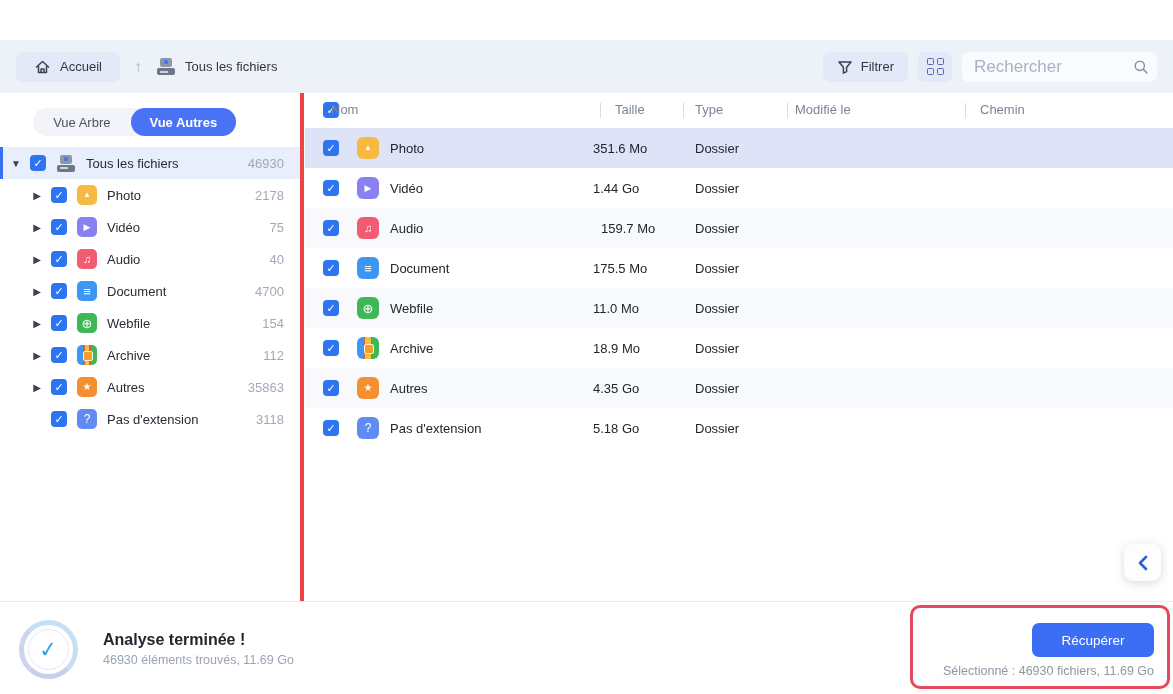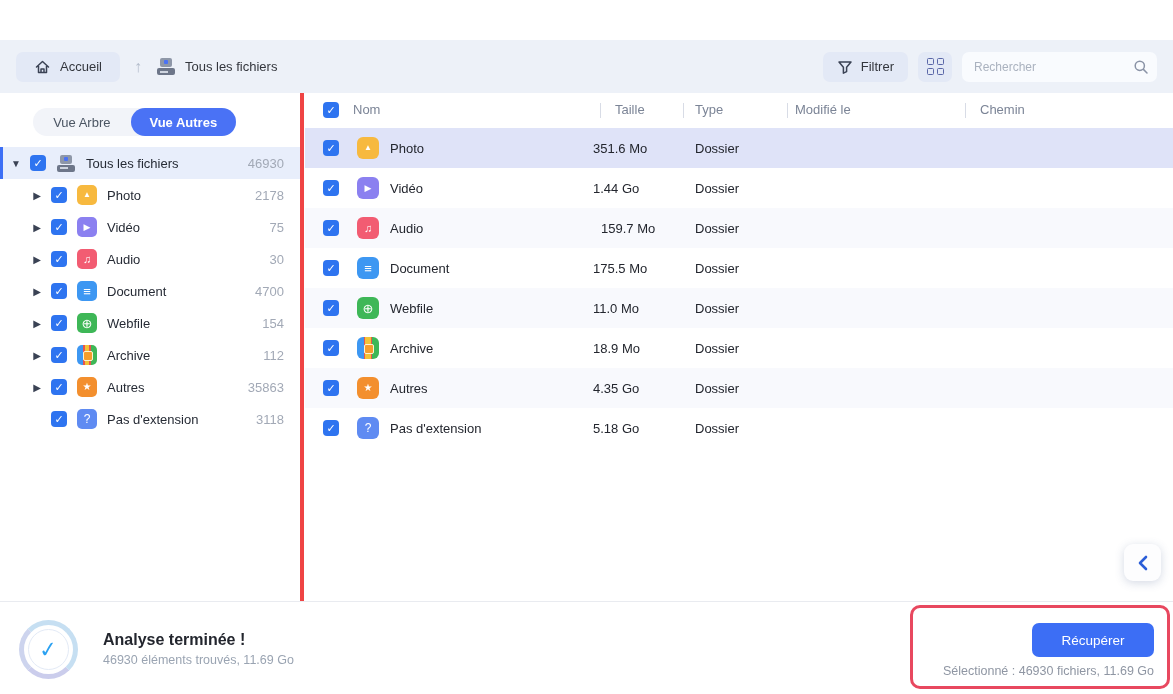--- a/index.html
+++ b/index.html
@@ -21,21 +21,21 @@
   .home-btn span { font-size:13px; color:#33363d; }
   .up-arrow { color:#b3bccb; font-size:16px; }
   .crumb { display:flex; align-items:center; gap:9px; }
   .crumb span { font-size:13px; color:#33363d; }
   .filter-btn { display:flex; align-items:center; gap:8px; background:#e3e9f6; border-radius:7px; height:30px; padding:0 14px; }
   .filter-btn span { font-size:13px; color:#33363d; }
   .grid-btn { width:34px; height:30px; background:#e3e9f6; border-radius:7px; display:flex; align-items:center; justify-content:center; }
   .grid-glyph { display:grid; grid-template-columns:7px 7px; grid-template-rows:7px 7px; gap:3px; }
   .grid-glyph i { border:1.7px solid #5a67a8; border-radius:1.5px; }
   .search-box { position:relative; width:195px; height:30px; background:#f9fbfe; border-radius:7px; }
-  .search-box input { position:absolute; inset:0; border:none; outline:none; background:transparent; padding:0 32px 0 12px; font-size:12px; color:#333; font-family:inherit; }
+  .search-box input { position:absolute; inset:0; border:none; outline:none; background:transparent; padding:0 32px 0 12px; font-size:17px; color:#333; font-family:inherit; }
   .search-box input::placeholder { color:#aab2bf; }
   .search-ic { position:absolute; right:8px; top:7px; }
 
   
   .sidebar { position:absolute; left:0; top:93px; width:304px; height:508px; background:#ffffff; border-right:4px solid #ef4444; }
   .tabs { position:absolute; left:33px; top:15px; width:203px; height:28px; background:#f2f4f9; border-radius:15px; display:flex; }
   .tab { flex:1; display:flex; align-items:center; justify-content:center; font-size:13px; color:#4b5563; border-radius:15px; cursor:default; }
   .tab.active { background:#4a72f5; color:#ffffff; font-weight:bold; flex:1.08; }
   .tree { position:absolute; left:0; top:54px; width:100%; }
   .tree-row { position:relative; height:32px; display:flex; align-items:center; }
@@ -186,21 +186,21 @@
           <span class="tree-label">Vidéo</span>
           <span class="tree-count">75</span>
         </div>
         <div class="tree-row" style="padding-left: 31px;">
           <span class="caret">▶</span>
           <span class="cbx" style="margin-left: 8px;"></span>
           <div class="ficon" style="background: rgb(242, 92, 114); margin-left: 10px;">
             <span class="g" style="font-size: 11px;">♫</span>
           </div>
           <span class="tree-label">Audio</span>
-          <span class="tree-count">30</span>
+          <span class="tree-count">40</span>
         </div>
         <div class="tree-row" style="padding-left: 31px;">
           <span class="caret">▶</span>
           <span class="cbx" style="margin-left: 8px;"></span>
           <div class="ficon" style="background: rgb(61, 151, 242); margin-left: 10px;">
             <span class="g" style="font-size: 13px;">≡</span>
           </div>
           <span class="tree-label">Document</span>
           <span class="tree-count">4700</span>
         </div>
@@ -237,21 +237,21 @@
           </div>
           <span class="tree-label">Pas d'extension</span>
           <span class="tree-count">3118</span>
         </div>
       </div>
   </div>
 
   <div class="table">
     <div class="thead">
       <span class="cbx"></span>
-      <span class="th" style="left:48px;">Nom</span>
+      <span class="th" style="left:26px;">Nom</span>
       <span class="vsep" style="left:295px;"></span>
       <span class="th" style="left:310px;">Taille</span>
       <span class="vsep" style="left:378px;"></span>
       <span class="th" style="left:390px;">Type</span>
       <span class="vsep" style="left:482px;"></span>
       <span class="th" style="left:490px;">Modifié le</span>
       <span class="vsep" style="left:660px;"></span>
       <span class="th" style="left:675px;">Chemin</span>
     </div>
     <div class="trows" id="trows">

